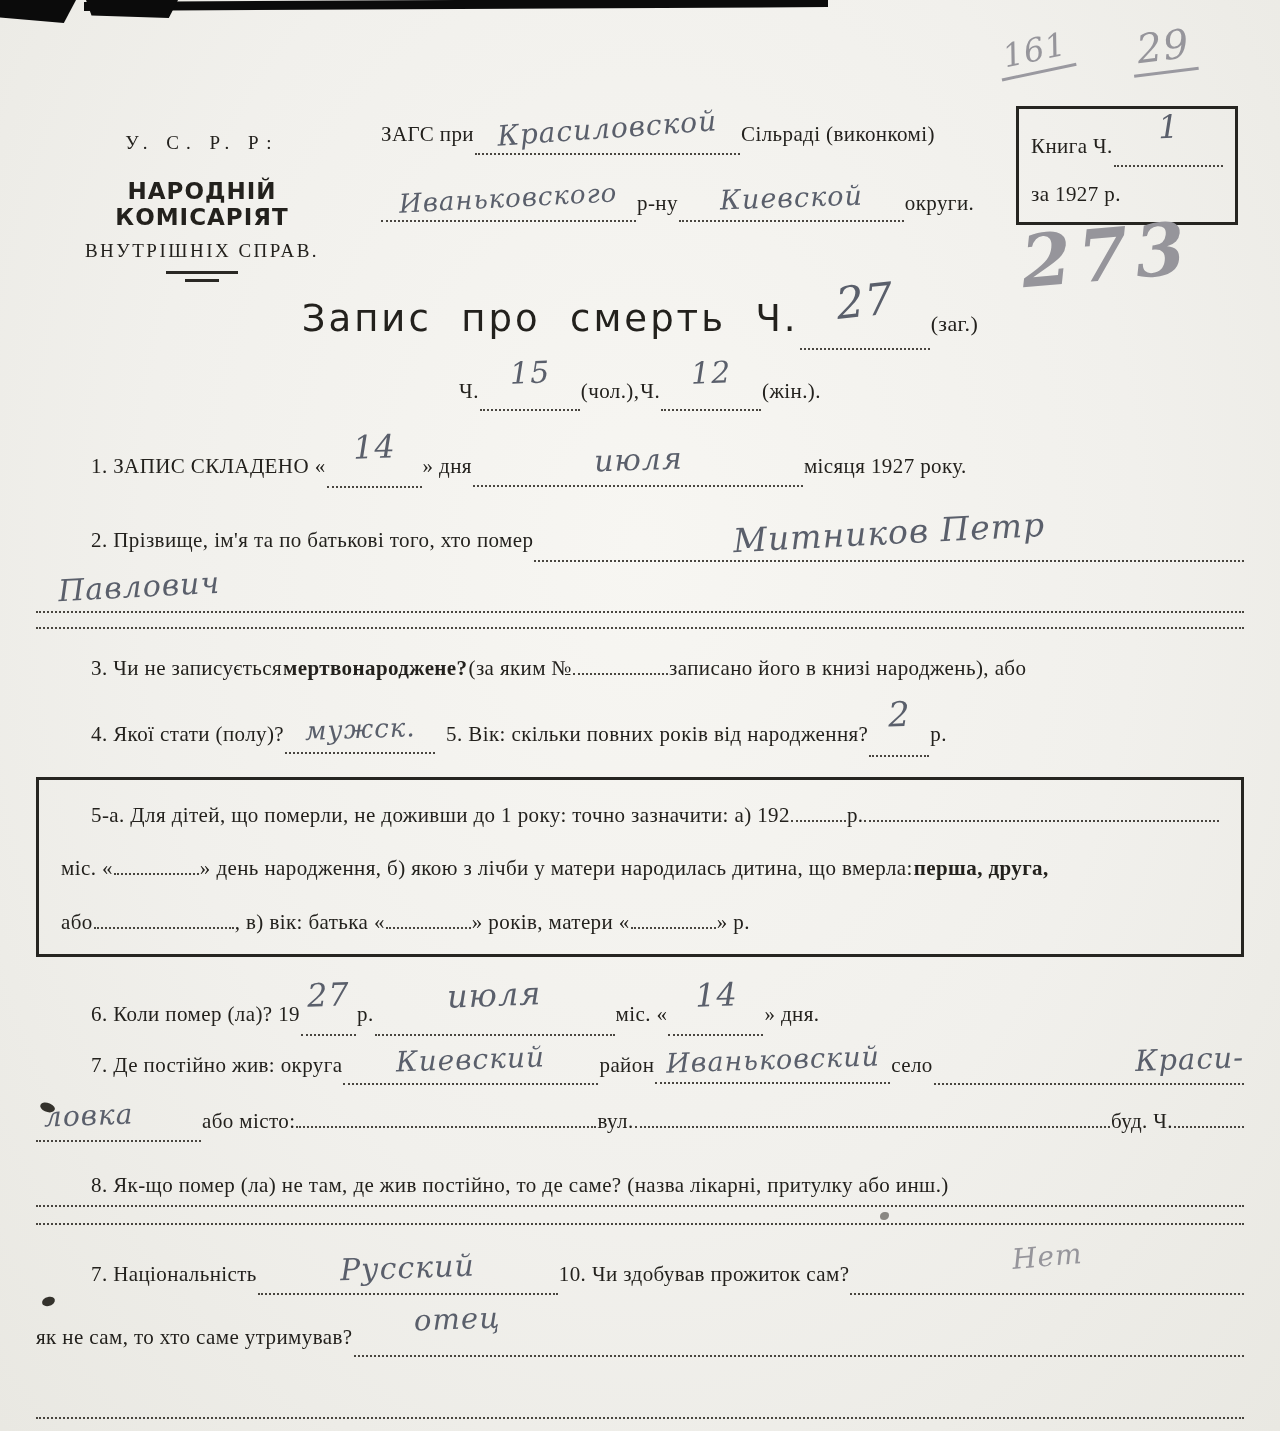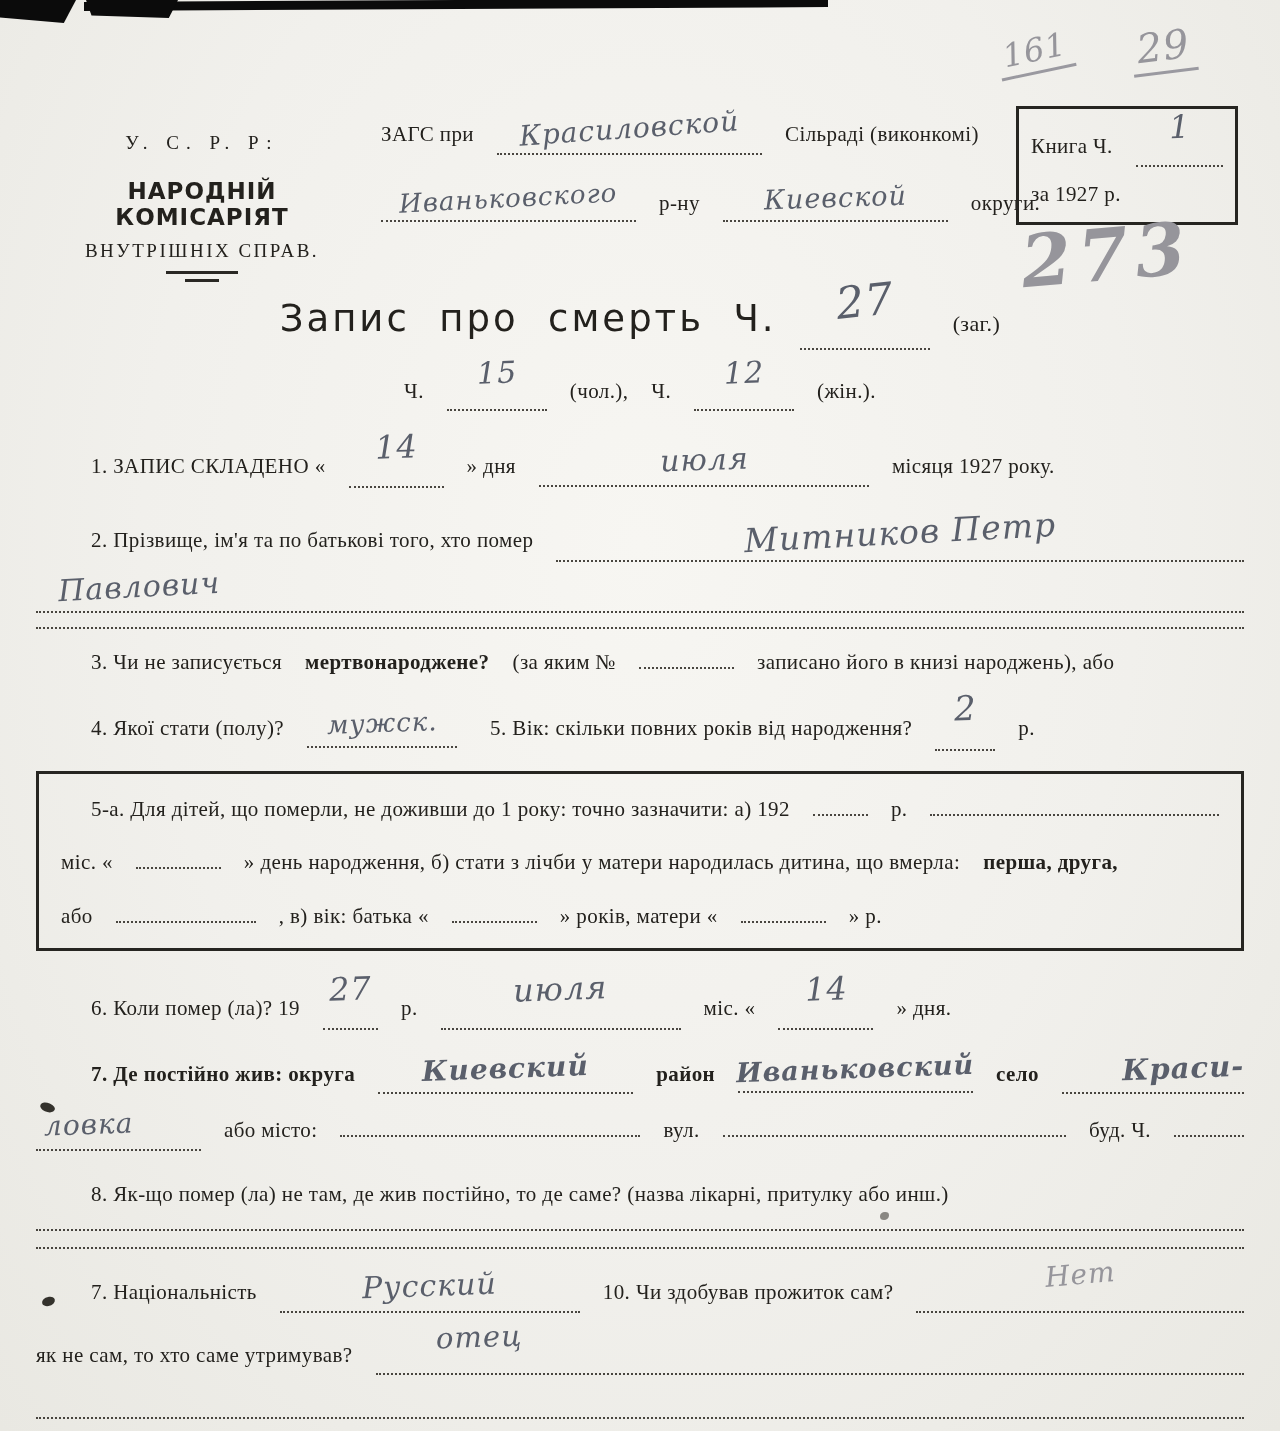--- a/index.html
+++ b/index.html
@@ -19,21 +19,21 @@
   .bar1{position:absolute;left:84px;top:0;width:744px;height:9px;background:#0b0b0b;transform:rotate(-0.3deg);}
   .bar2{position:absolute;left:0;top:0;width:76px;height:23px;background:#0b0b0b;clip-path:polygon(0 0,100% 0,84% 100%,0 76%);}
   .bar3{position:absolute;left:86px;top:0;width:92px;height:18px;background:#0b0b0b;clip-path:polygon(0 0,100% 0,90% 100%,6% 86%);}
   .speck{position:absolute;background:#34322c;border-radius:55% 42% 58% 46%;}
   .speck1{left:40px;top:1103px;width:15px;height:9px;transform:rotate(24deg);}
   .speck2{left:42px;top:1297px;width:13px;height:9px;transform:rotate(-10deg);}
   .speck3{left:880px;top:1212px;width:9px;height:8px;opacity:.55;}
 
   .p{white-space:pre;}
   .b{font-weight:bold;}
-  .line{display:flex;align-items:baseline;column-gap:23px;font-size:21px;letter-spacing:.4px;line-height:1.45;}
+  .line{display:flex;align-items:baseline;column-gap:1px;font-size:21px;letter-spacing:.4px;line-height:1.45;}
   .indent{padding-left:55px;}
   .blank{display:inline-flex;align-items:baseline;justify-content:center;border-bottom:2.5px dotted rgba(42,39,33,.85);}
   .blank.left{justify-content:flex-start;}
   .blank.right{justify-content:flex-end;}
   .fill{flex:1 1 auto;}
 
   .hw{
     display:inline-block;position:relative;top:-3px;
     font-family:"DejaVu Serif",serif;font-style:italic;
     color:#5a5f6b;white-space:nowrap;transform:rotate(-2deg);
@@ -69,22 +69,22 @@
   .title-main{
     font-family:"DejaVu Sans","Liberation Sans",sans-serif;
     font-weight:normal;font-size:37px;letter-spacing:3px;white-space:pre;
   }
   .title-suffix{font-size:22px;}
   .subtitle-row{justify-content:center;margin-top:16px;}
 
   .box5a{border:3px solid #262521;margin-top:20px;padding:20px 22px 16px;}
   .box5a .line{line-height:1.5;}
   .mt6{margin-top:6px;}  .mt14{margin-top:14px;} .mt16{margin-top:16px;}
-  .mt18{margin-top:18px;} .mt20{margin-top:20px;font-weight:bold;} .mt22{margin-top:22px;}
-  .mt24{margin-top:24px;} .mt26{margin-top:18px;} .mt28{margin-top:28px;} .mt30{margin-top:30px;}
+  .mt18{margin-top:18px;} .mt20{margin-top:5px;} .mt22{margin-top:22px;}
+  .mt24{margin-top:24px;} .mt26{margin-top:24px;} .mt28{margin-top:28px;} .mt30{margin-top:30px;}
 
   .bottom-rule{position:absolute;left:0;right:0;bottom:12px;}
 </style>
 </head>
 <body>
 
 <div class="paper">
 
   <div class="bar1"></div>
   <div class="bar2"></div>
@@ -215,21 +215,21 @@
     <div class="box5a">
       <div class="line" style="padding-left:30px;">
         <span class="p">5-а. Для дітей, що померли, не доживши до 1 року: точно зазначити: а) 192</span>
         <span class="blank" style="width:55px;"></span>
         <span class="p">р.</span>
         <span class="blank fill"></span>
       </div>
       <div class="line mt22">
         <span class="p">міс. «</span>
         <span class="blank" style="width:85px;"></span>
-        <span class="p">» день народження, б) стати з лічби у матери народилась дитина, що вмерла:</span>
+        <span class="p">» день народження, б) якою з лічби у матери народилась дитина, що вмерла:</span>
         <span class="p b">перша, друга,</span>
       </div>
       <div class="line mt22">
         <span class="p">або</span>
         <span class="blank" style="width:140px;"></span>
         <span class="p">, в) вік: батька «</span>
         <span class="blank" style="width:85px;"></span>
         <span class="p">» років, матери «</span>
         <span class="blank" style="width:85px;"></span>
         <span class="p">» р.</span>

